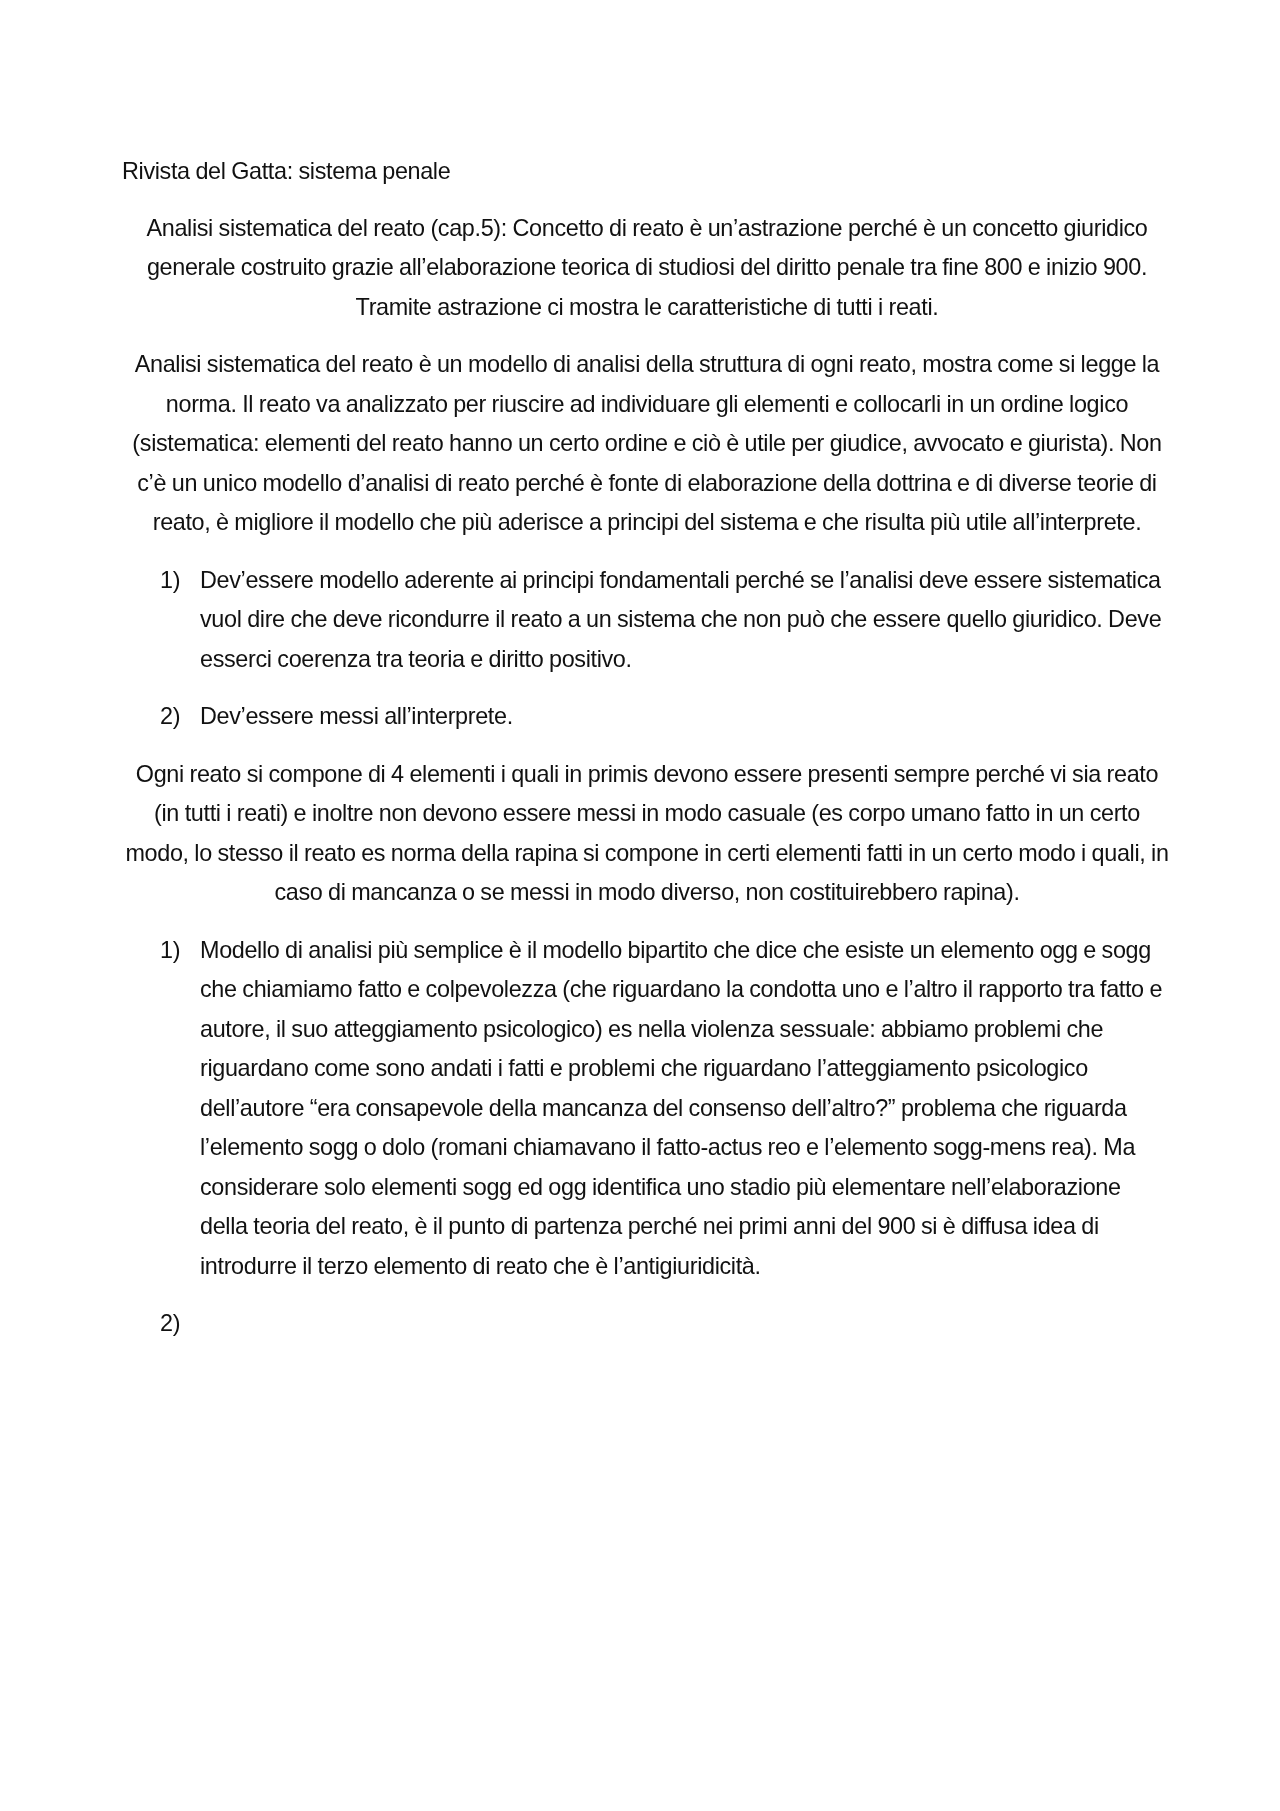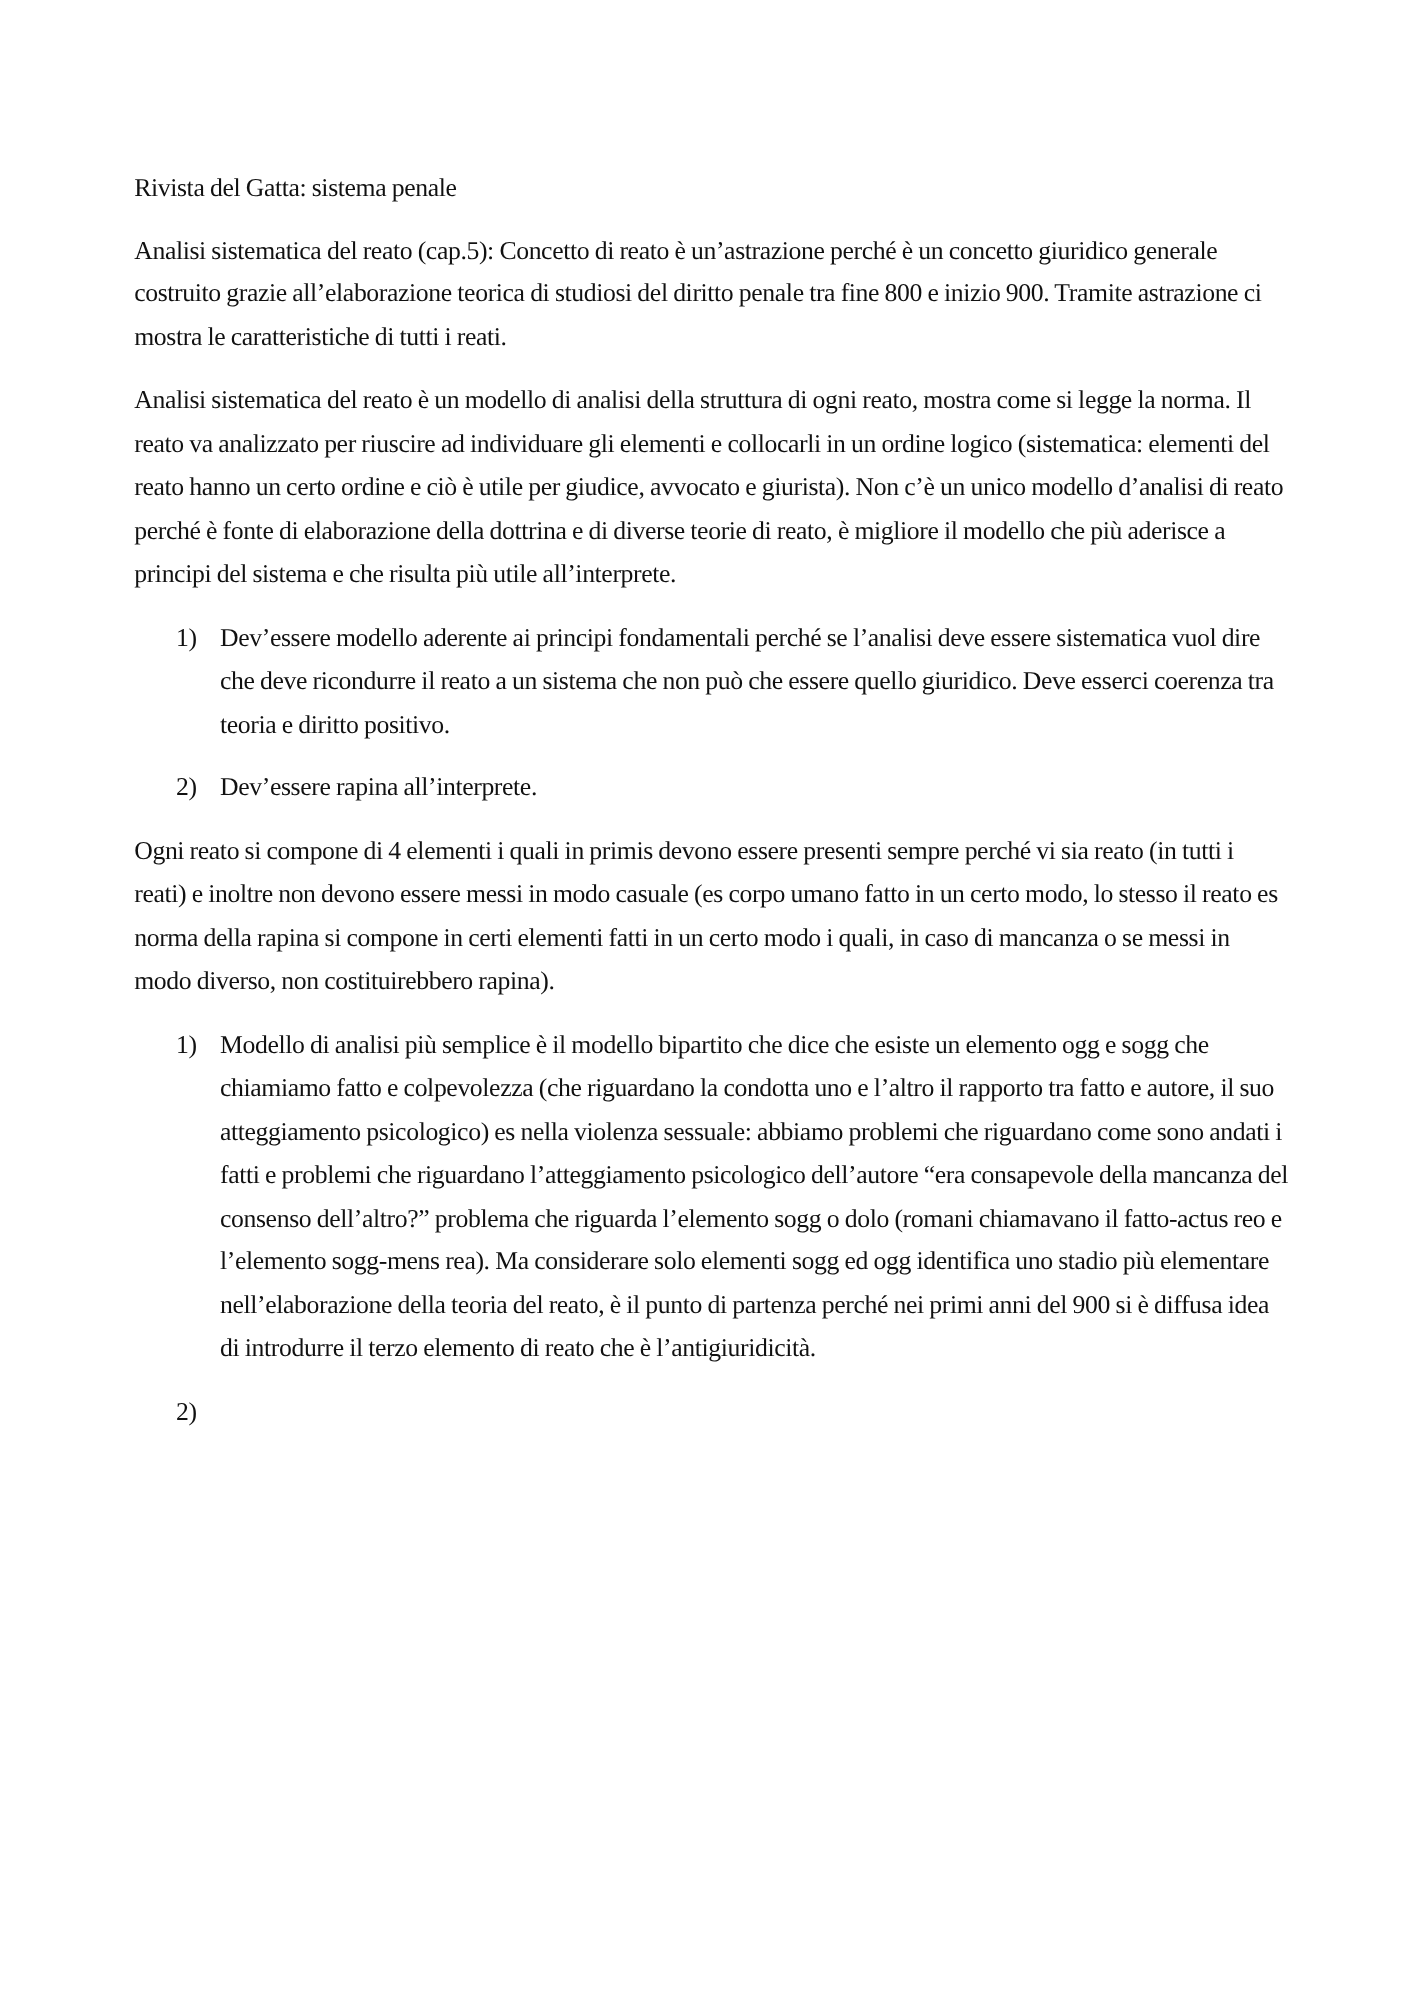--- a/index.html
+++ b/index.html
@@ -1,23 +1,23 @@
 <!DOCTYPE html>
 <html><head>
 <meta charset="utf-8">
 <style>
   html, body { margin: 0; padding: 0; background: #ffffff; }
   body { width: 1280px; height: 1811px; overflow: hidden; position: relative; }
   .page {
     position: absolute; left: 122px; top: 152px; width: 1050px;
-    font-family: Liberation Serif, serif;
+    font-family: Liberation Sans, sans-serif;
     font-size: 23.4px; line-height: 39.5px; color: #111111;
     letter-spacing: -0.35px; word-spacing: -0.5px;
   }
-  .p { margin: 0 0 18px 0; }
+  .p { margin: 0 0 18px 0; text-align: center; }
   .title { margin: 0 0 17px 0; }
   ol.list { list-style: none; margin: 0 0 18px 0; padding: 0; }
   ol.list li { position: relative; padding-left: 78px; margin-bottom: 18px; }
   ol.list li .num { position: absolute; left: 38px; top: 0; }
 </style>
 </head>
 <body>
 
 <div class="page">
   <p class="title">Rivista del Gatta: sistema penale</p>
@@ -25,21 +25,21 @@
   <p class="p">Analisi sistematica del reato (cap.5): Concetto di reato è un’astrazione perché è un concetto giuridico generale costruito grazie all’elaborazione teorica di studiosi del diritto penale tra fine 800 e inizio 900. Tramite astrazione ci mostra le caratteristiche di tutti i reati.</p>
   <p class="p">Analisi sistematica del reato è un modello di analisi della struttura di ogni reato, mostra come si legge la norma. Il reato va analizzato per riuscire ad individuare gli elementi e collocarli in un ordine logico (sistematica: elementi del reato hanno un certo ordine e ciò è utile per giudice, avvocato e giurista). Non c’è un unico modello d’analisi di reato perché è fonte di elaborazione della dottrina e di diverse teorie di reato, è migliore il modello che più aderisce a principi del sistema e che risulta più utile all’interprete.</p>
 
   <ol class="list">
     <li>
       <span class="num">1)</span>
       <span>Dev’essere modello aderente ai principi fondamentali perché se l’analisi deve essere sistematica vuol dire che deve ricondurre il reato a un sistema che non può che essere quello giuridico. Deve esserci coerenza tra teoria e diritto positivo.</span>
     </li>
     <li>
       <span class="num">2)</span>
-      <span>Dev’essere rapina all’interprete.</span>
+      <span>Dev’essere messi all’interprete.</span>
     </li>
   </ol>
 
   <p class="p">Ogni reato si compone di 4 elementi i quali in primis devono essere presenti sempre perché vi sia reato (in tutti i reati) e inoltre non devono essere messi in modo casuale (es corpo umano fatto in un certo modo, lo stesso il reato es norma della rapina si compone in certi elementi fatti in un certo modo i quali, in caso di mancanza o se messi in modo diverso, non costituirebbero rapina).</p>
 
   <ol class="list">
     <li>
       <span class="num">1)</span>
       <span>Modello di analisi più semplice è il modello bipartito che dice che esiste un elemento ogg e sogg che chiamiamo fatto e colpevolezza (che riguardano la condotta uno e l’altro il rapporto tra fatto e autore, il suo atteggiamento psicologico) es nella violenza sessuale: abbiamo problemi che riguardano come sono andati i fatti e problemi che riguardano l’atteggiamento psicologico dell’autore “era consapevole della mancanza del consenso dell’altro?” problema che riguarda l’elemento sogg o dolo (romani chiamavano il fatto-actus reo e l’elemento sogg-mens rea). Ma considerare solo elementi sogg ed ogg identifica uno stadio più elementare nell’elaborazione della teoria del reato, è il punto di partenza perché nei primi anni del 900 si è diffusa idea di introdurre il terzo elemento di reato che è l’antigiuridicità.</span>
     </li>

